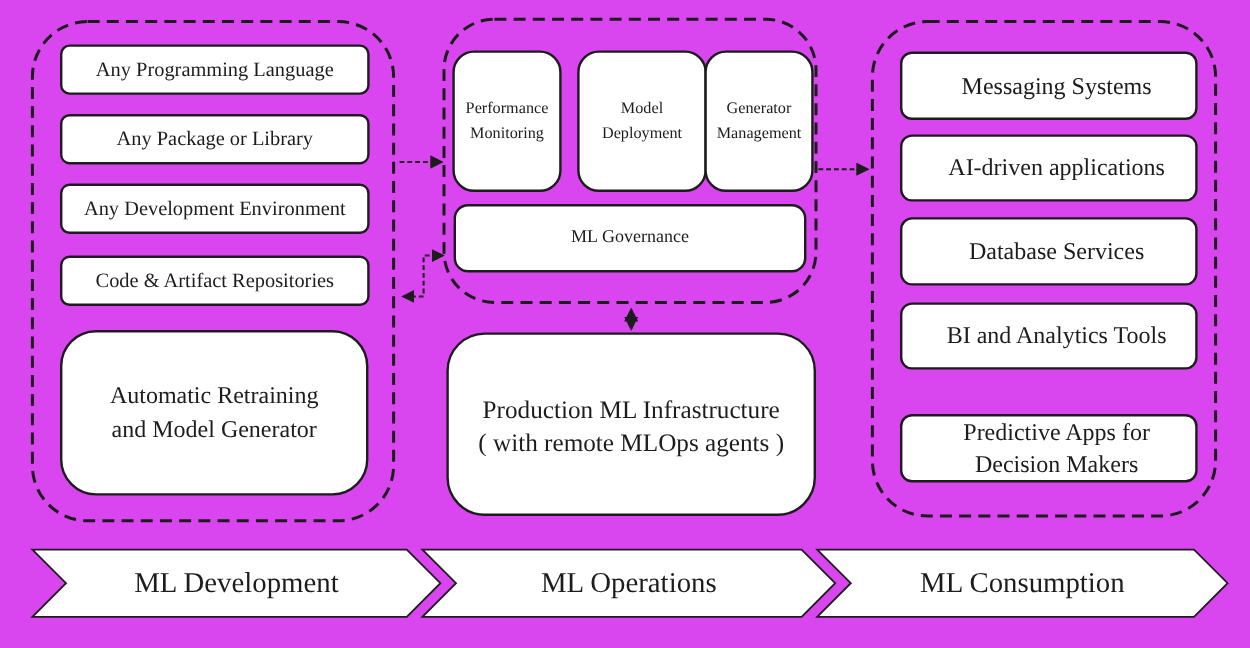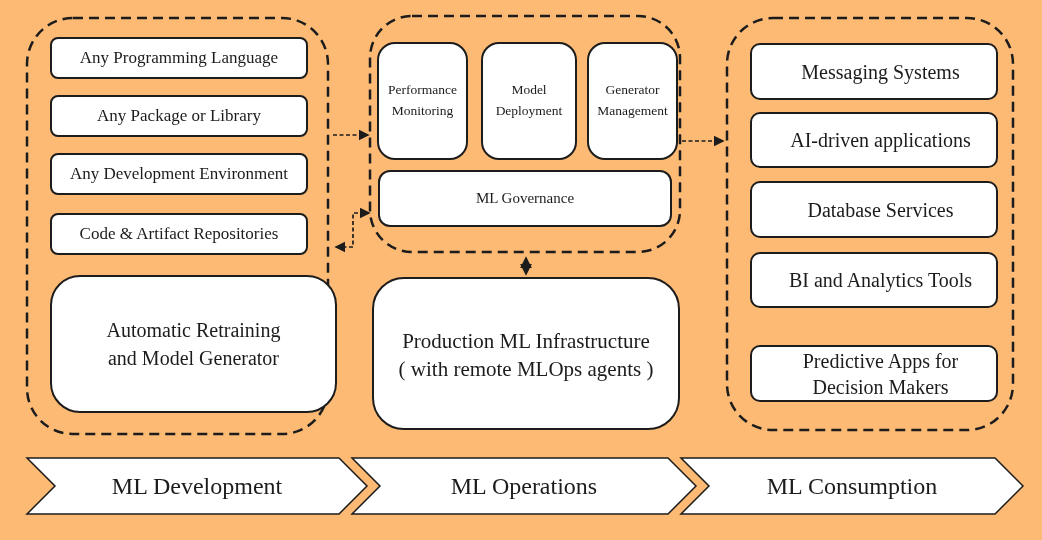--- a/index.html
+++ b/index.html
@@ -4,21 +4,21 @@
 <style>
   html, body {
     margin: 0;
     padding: 0;
     background: #ffffff;
   }
   .canvas {
     position: relative;
     width: 1042px;
     height: 540px;
-    background: #fdba74;
+    background: #d946ef;
     font-family: "Liberation Serif", serif;
     color: #1c1c1c;
     overflow: hidden;
   }
   .layer {
     position: absolute;
     left: 0;
     top: 0;
   }
   .box {
@@ -38,21 +38,21 @@
   .dev-item {
     left: 50px;
     width: 258px;
     height: 42px;
     border-radius: 8px;
     font-size: 17px;
   }
   .retraining-box {
     left: 50px;
     top: 275px;
-    width: 287px;
+    width: 257px;
     height: 138px;
     border-radius: 30px;
     font-size: 20px;
     line-height: 1.4;
   }
   .ops-small {
     top: 42px;
     height: 118px;
     border-radius: 18px;
     font-size: 13.5px;
@@ -124,21 +124,21 @@
 
   <div class="box dev-item" style="top:37px;">Any Programming Language</div>
   <div class="box dev-item" style="top:95px;">Any Package or Library</div>
   <div class="box dev-item" style="top:153px;">Any Development Environment</div>
   <div class="box dev-item" style="top:213px;">Code &amp; Artifact Repositories</div>
   <div class="box retraining-box multiline">Automatic Retraining
 and Model Generator</div>
 
   <div class="box ops-small multiline" style="left:377px; width:91px;">Performance
 Monitoring</div>
-  <div class="box ops-small multiline" style="left:481px; width:96px;">Model
+  <div class="box ops-small multiline" style="left:481px; width:108px;">Model
 Deployment</div>
   <div class="box ops-small multiline" style="left:587px; width:91px;">Generator
 Management</div>
   <div class="box governance-box">ML Governance</div>
 
   <div class="box infra-box">
     <span>Production ML Infrastructure</span>
     <span>( with remote MLOps agents )</span>
   </div>
 

